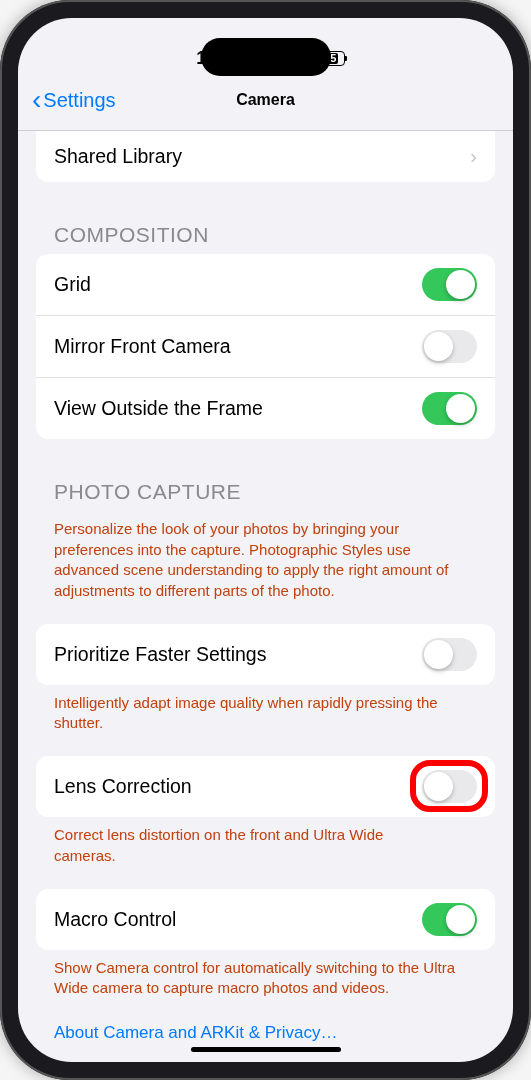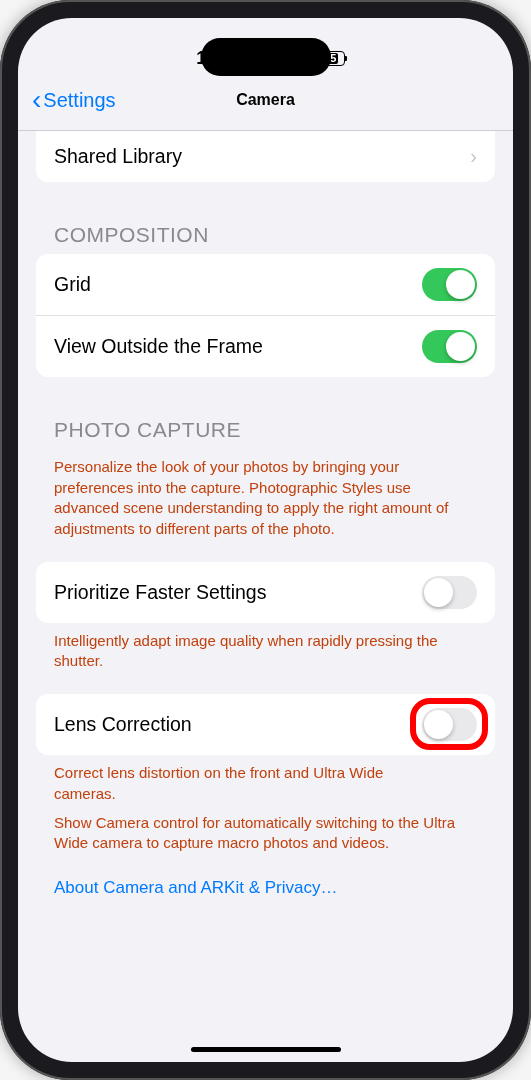--- a/index.html
+++ b/index.html
@@ -122,20 +122,26 @@
 
       <div class="group-head">COMPOSITION</div>
       <div class="group">
         <div class="row">
           <span>Grid</span>
           <div class="toggle on">
               <div class="toggle-knob"></div>
             </div>
         </div>
         <div class="row">
+          <span>Mirror Front Camera</span>
+          <div class="toggle">
+              <div class="toggle-knob"></div>
+            </div>
+        </div>
+        <div class="row">
           <span>View Outside the Frame</span>
           <div class="toggle on">
               <div class="toggle-knob"></div>
             </div>
         </div>
       </div>
 
       <div class="group-head">PHOTO CAPTURE</div>
       <div class="footer-text">Personalize the look of your photos by bringing your preferences into the capture. Photographic Styles use advanced scene understanding to apply the right amount of adjustments to different parts of the photo.</div>
 
@@ -155,20 +161,28 @@
           <div class="toggle-wrap">
             <div class="highlight-ring" style="top:-10px; left:-12px;"></div>
             <div class="toggle">
                 <div class="toggle-knob"></div>
               </div>
           </div>
         </div>
       </div>
       <div class="footer-text" style="padding-right:100px">Correct lens distortion on the front and Ultra Wide cameras.</div>
 
+      <div class="group" style="margin-top:22px">
+        <div class="row">
+          <span>Macro Control</span>
+          <div class="toggle on">
+              <div class="toggle-knob"></div>
+            </div>
+        </div>
+      </div>
       <div class="footer-text">Show Camera control for automatically switching to the Ultra Wide camera to capture macro photos and videos.</div>
 
       <span class="privacy-link">About Camera and ARKit &amp; Privacy…</span>
     </div>
 
     <div class="home-bar"></div>
   </div>
 </div>
 
 </body></html>

